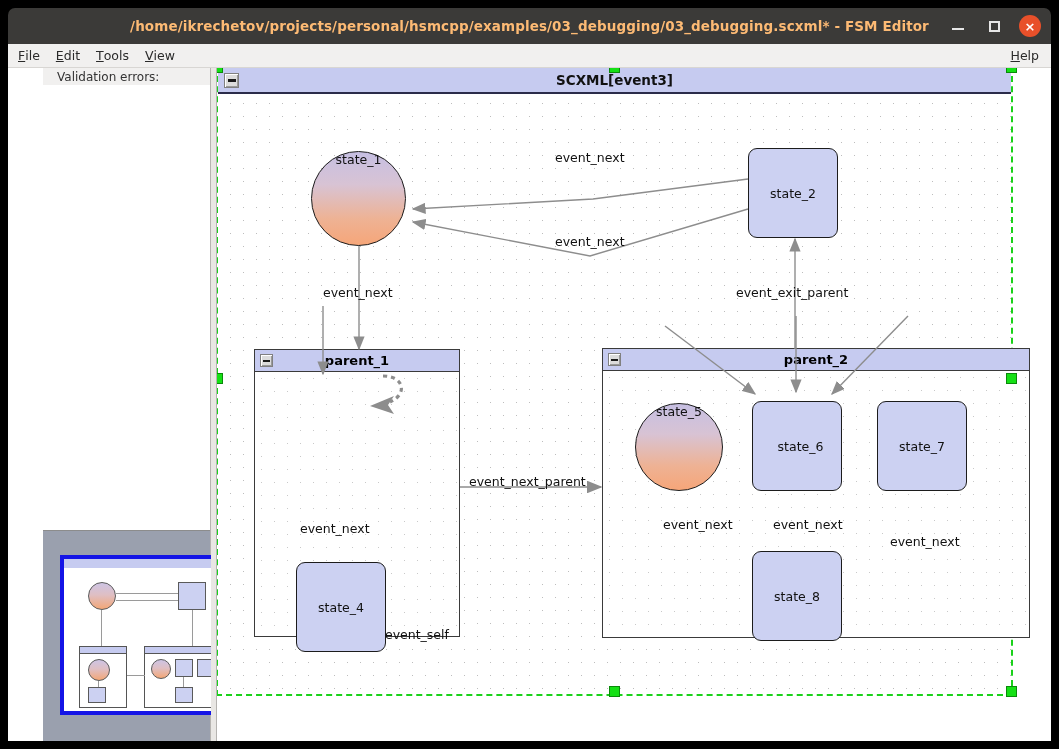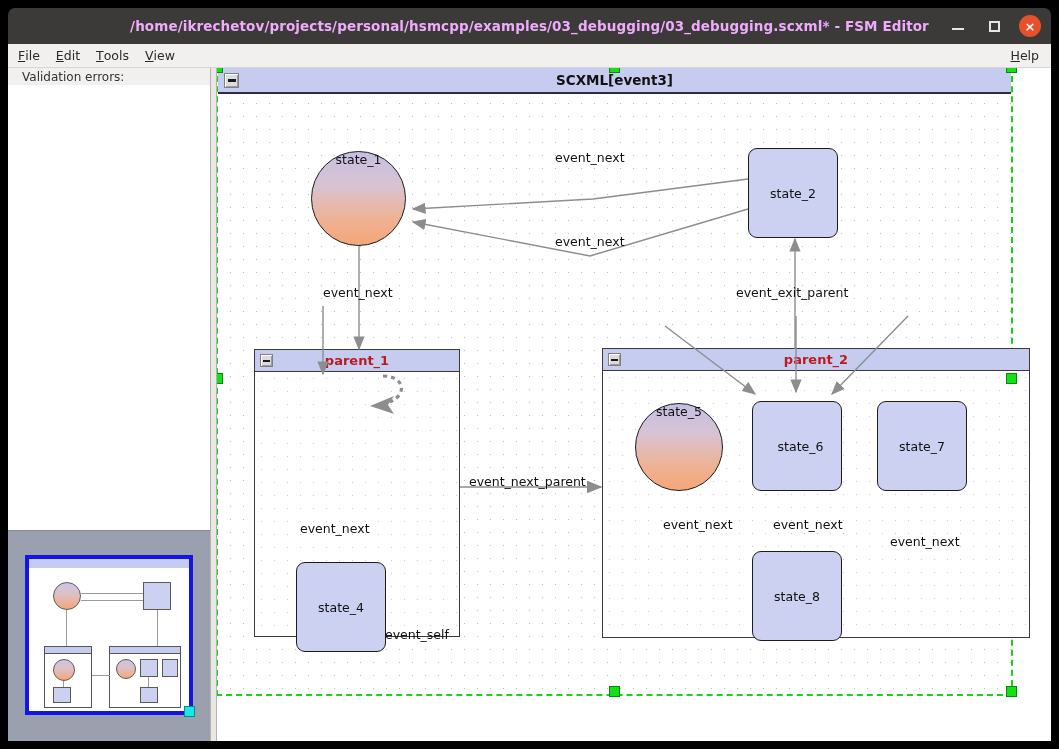--- a/index.html
+++ b/index.html
@@ -12,21 +12,21 @@
   #app { position: relative; width: 1059px; height: 749px; background: #000; }
 
   
   .titlebar {
     position: absolute; left: 8px; top: 8px; width: 1043px; height: 36px;
     background: #3b3a38;
     border-radius: 7px 7px 0 0;
     display: flex; align-items: center; justify-content: center;
   }
   .title-text {
-    color: #f0abfc; font-size: 13.5px; font-weight: bold;
+    color: #fdba74; font-size: 13.5px; font-weight: bold;
     letter-spacing: 0.1px; white-space: nowrap;
   }
   .win-controls {
     position: absolute; right: 10px; top: 0; height: 36px;
     display: flex; align-items: center; gap: 14px;
   }
   .wbtn { width: 22px; height: 22px; display: flex; align-items: center; justify-content: center;
           color: #e8e8e8; }
   .wbtn .min-glyph { display:block; width: 12px; height: 2px; background: #e6e6e6; margin-top: 6px; }
   .wbtn .max-glyph { display:block; width: 11px; height: 11px; border: 2px solid #e6e6e6; }
@@ -45,21 +45,21 @@
   }
   .menu-item:first-child { padding-left: 10px; }
   .menu-item u { text-decoration: underline; }
   .menu-spacer { flex: 1; }
   .menu-item.help { padding-right: 12px; }
 
   
   .left-panel {
     position: absolute; left: 8px; top: 68px; width: 203px; height: 673px;
     background: #ffffff; border-right: 1px solid #b5b3b0;
-    display: flex; flex-direction: column;
+    display: flex; flex-direction: column; padding-left: 35px;
   }
   .val-header {
     height: 17px; background: #f1f0ef; color: #333;
     font-size: 12px; padding-left: 14px; display: flex; align-items: center;
   }
   .val-list { flex: 1; background: #ffffff; }
   .minimap-wrap {
     height: 211px; background: #9aa0ae; border-top: 1px solid #8c8c8c;
     position: relative; padding: 10px;
   }
@@ -120,21 +120,21 @@
 
   
   .group {
     position: absolute; background: #ffffff; border: 1px solid #3a3a3a; z-index: 5;
   }
   .group-header {
     position: absolute; left: 0; top: 0; width: 100%; height: 22px;
     background: #c6cbf0; border-bottom: 1px solid #3a3a3a;
     display: flex; align-items: center; justify-content: center;
   }
-  .group-header .g-label { font-size: 13px; font-weight: bold; color: #b91c1c; }
+  .group-header .g-label { font-size: 13px; font-weight: bold; color: #000000; }
   .group-cb {
     position: absolute; left: 5px; top: 4px; width: 13px; height: 13px;
     background: #dcdcdc; border: 1px solid #808080;
     box-shadow: inset 1px 1px 0 #fff, inset -1px -1px 0 #9a9a9a;
     display: flex; align-items: center; justify-content: center;
   }
   .group-cb .cb-minus { display:block; width: 7px; height: 2px; background: #1a1a1a; }
   .group-body {
     position: absolute; left: 0; top: 22px; right: 0; bottom: 0;
     background-color: #ffffff;

